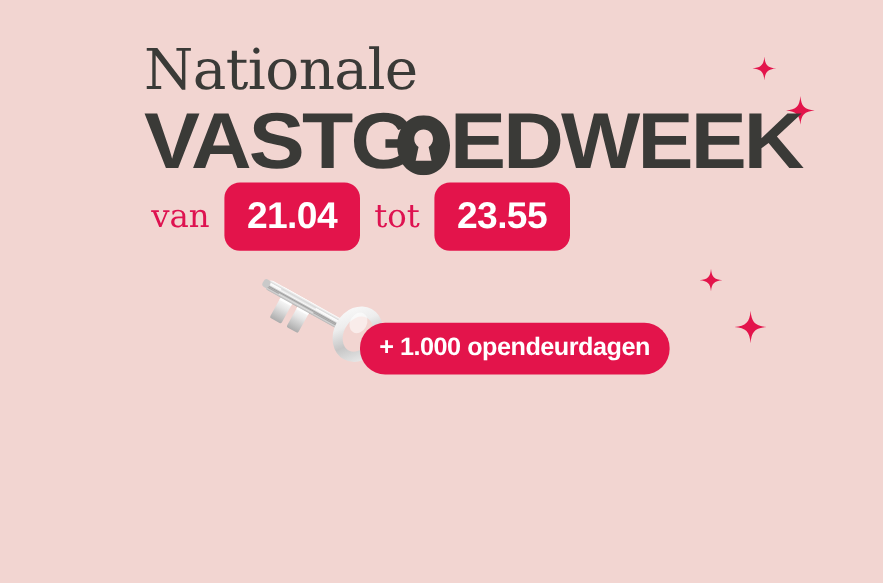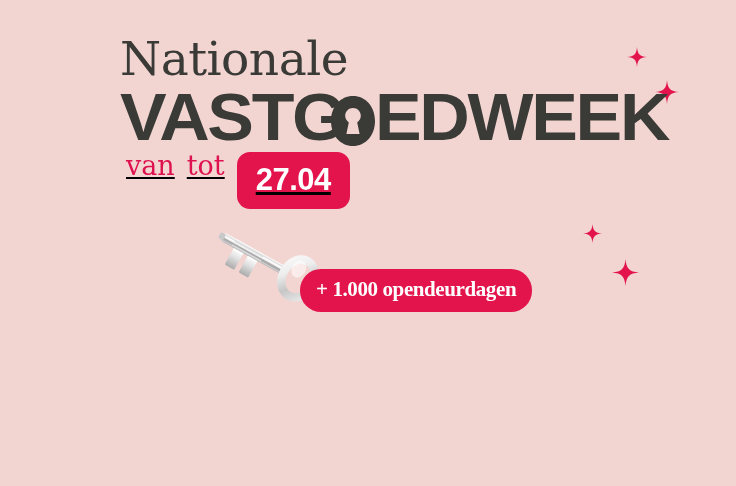--- a/index.html
+++ b/index.html
@@ -82,22 +82,22 @@
     flex:0 0 auto;
   }
   #keyhole-o svg { display:block; width:46px; height:50px; }
 
   
   #date-row {
     position:absolute;
     left:126px;
     top:152px;
     display:flex;
+    align-items:center;
     gap:12px;
-    text-decoration:underline;
   }
   .date-word {
     font-family:"DejaVu Serif", serif;
     font-size:27px;
     color:#DE1250;
     line-height:1;
   }
   .date-badge {
     background:#E3144B;
     color:#FFFFFF;
@@ -128,21 +128,21 @@
     top:269px;
     display:flex;
     flex-direction:column;
     align-items:flex-start;
     gap:8px;
   }
   .feature-pill {
     background:#E3144B;
     color:#FFFFFF;
     border-radius:21px;
-    font-family:Liberation Serif, serif;
+    font-family:Liberation Sans, sans-serif;
     font-weight:bold;
     font-size:21px;
     letter-spacing:-0.4px;
     line-height:1;
     padding:10px 16px 12px 16px;
     white-space:nowrap;
   }
 </style>
 </head>
 <body>
@@ -190,22 +190,23 @@
                    C 29.4 25 30.8 22.6 30.8 19.8
                    C 30.8 15.4 27.4 12 23 12 Z" fill="#3A3A37" fill-rule="evenodd"></path>
         </svg>
       </span>
       <span class="seg">EDWEEK</span>
     </div>
   </div>
 
   <div id="date-row">
     <span class="date-word">van</span>
+    <span class="date-badge">21.04</span>
     <span class="date-word">tot</span>
-    <span class="date-badge">27.04</span>
+    <span class="date-badge">23.55</span>
   </div>
 
   <div id="key-illustration">
     <svg viewBox="0 0 132 115" aria-hidden="true">
       <defs>
         <linearGradient id="shaftGrad" x1="0" y1="0" x2="0" y2="1">
           <stop offset="0%" stop-color="#FFFFFF"></stop>
           <stop offset="22%" stop-color="#D8D8D8"></stop>
           <stop offset="45%" stop-color="#F8F8F8"></stop>
           <stop offset="62%" stop-color="#9F9F9F"></stop>

